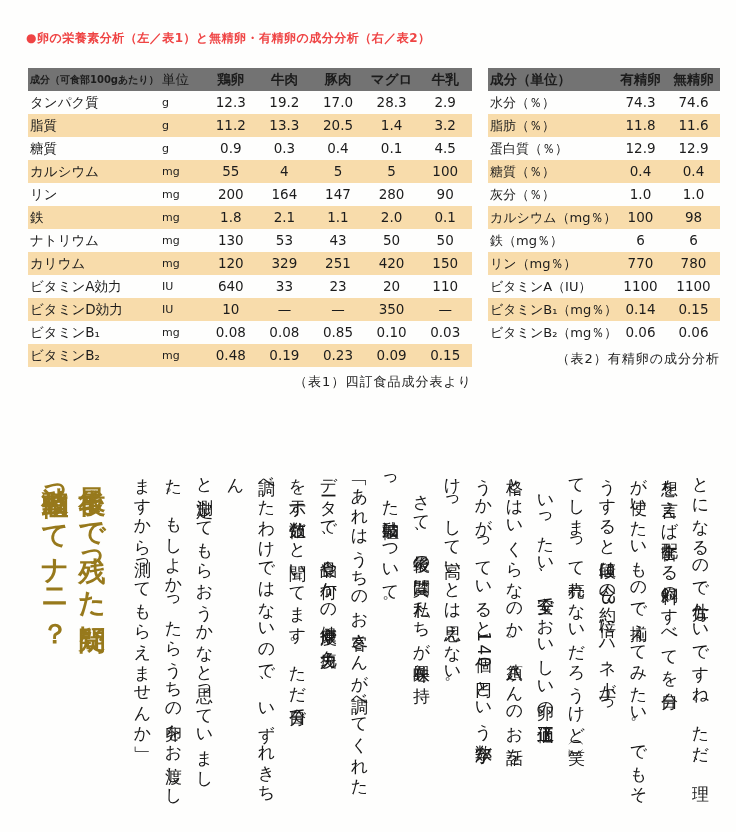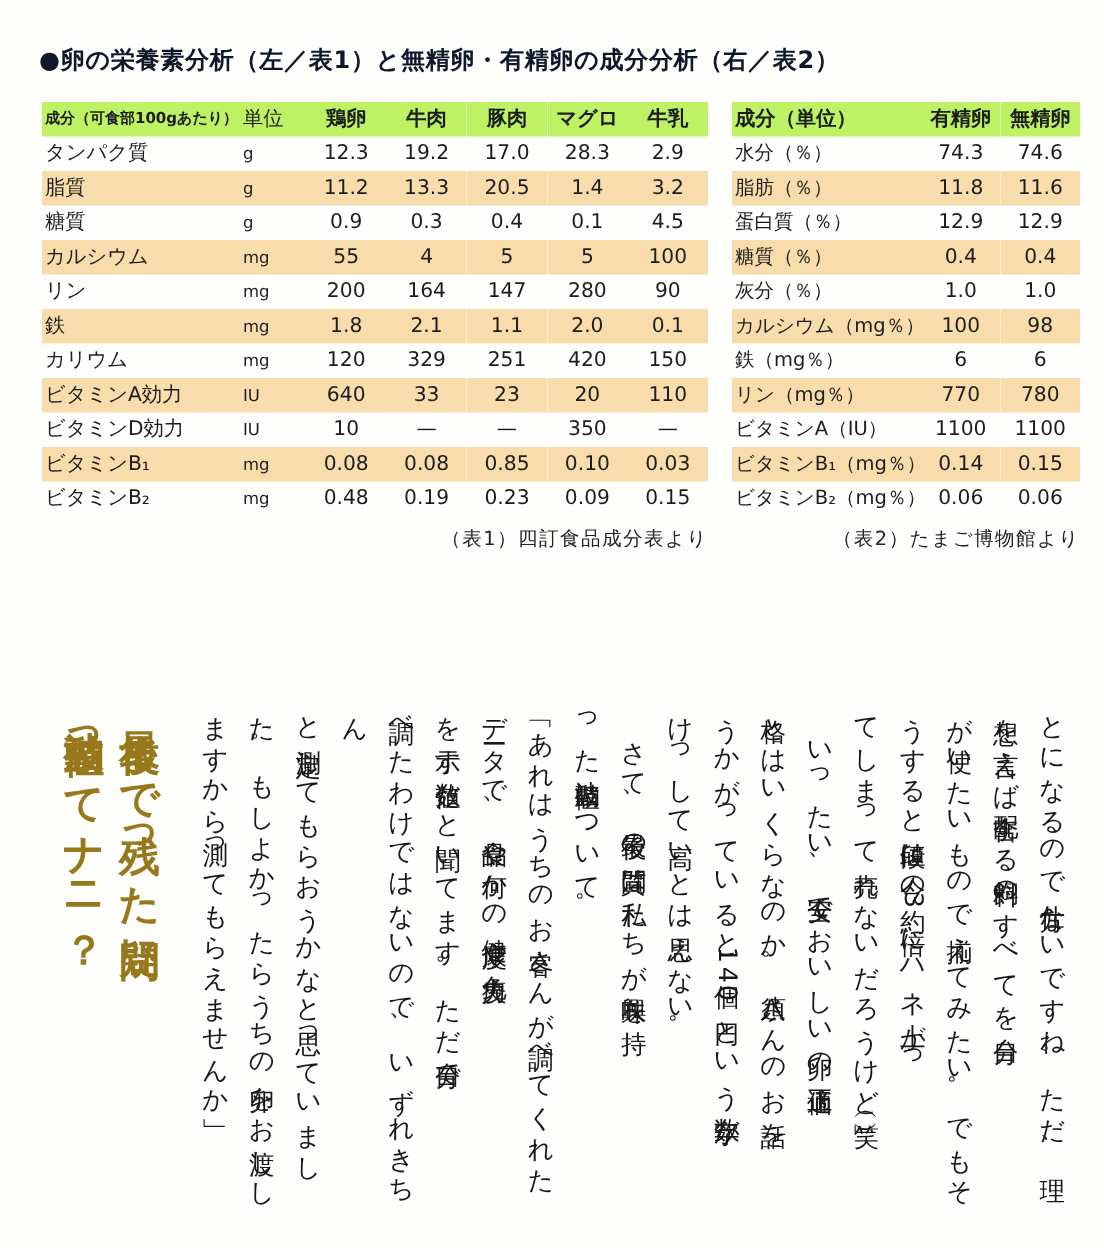--- a/index.html
+++ b/index.html
@@ -6,28 +6,28 @@
   .page{
     position:relative;
     width:736px;height:832px;
     background:#fefefd;
     font-family:"DejaVu Sans",sans-serif;
     color:#1c1c1c;
     overflow:hidden;
   }
   .page-title{
     position:absolute;left:26px;top:30px;width:690px;
-    font-size:16px;font-weight:bold;letter-spacing:0.5px;color:#0f172a;
+    font-size:12px;font-weight:bold;letter-spacing:0.5px;color:#ef4444;
   }
   
   .t1wrap{position:absolute;left:28px;top:68px;width:444px;}
   .t2wrap{position:absolute;left:488px;top:68px;width:232px;}
   table{border-collapse:collapse;width:100%;table-layout:fixed;}
   th,td{padding:3px 2px;font-size:13.5px;line-height:17px;overflow:hidden;white-space:nowrap;}
-  thead tr{background:#bef264;}
+  thead tr{background:#737373;}
   tbody tr:nth-child(even){background:#f8dcab;}
   
   .t1 th:nth-child(1){width:128px;text-align:left;font-size:10px;font-weight:bold;}
   .t1 th:nth-child(2){width:40px;text-align:left;font-weight:normal;}
   .t1 th{font-weight:bold;}
   .t1 td:nth-child(1){text-align:left;}
   .t1 td:nth-child(2){text-align:left;font-size:11px;}
   .t1 td{text-align:center;}
   
   .t2 th:nth-child(1){width:122px;text-align:left;font-weight:bold;}
@@ -118,20 +118,29 @@
           <tr>
             <td>鉄</td>
             <td>mg</td>
             <td>1.8</td>
             <td>2.1</td>
             <td>1.1</td>
             <td>2.0</td>
             <td>0.1</td>
           </tr>
           <tr>
+            <td>ナトリウム</td>
+            <td>mg</td>
+            <td>130</td>
+            <td>53</td>
+            <td>43</td>
+            <td>50</td>
+            <td>50</td>
+          </tr>
+          <tr>
             <td>カリウム</td>
             <td>mg</td>
             <td>120</td>
             <td>329</td>
             <td>251</td>
             <td>420</td>
             <td>150</td>
           </tr>
           <tr>
             <td>ビタミンA効力</td>
@@ -234,21 +243,21 @@
             <td>0.14</td>
             <td>0.15</td>
           </tr>
           <tr>
             <td>ビタミンB₂（mg％）</td>
             <td>0.06</td>
             <td>0.06</td>
           </tr>
         </tbody>
     </table>
-    <div class="caption">（表2）たまご博物館より</div>
+    <div class="caption">（表2）有精卵の成分分析</div>
   </div>
 
   <div class="article">
     <div>
         <div class="vcol">とになるので仕方ないですね。ただ、理</div>
         <div class="vcol">想を言えば配合する飼料のすべてを自分</div>
         <div class="vcol">が使いたいもので揃えてみたい。でもそ</div>
         <div class="vcol">うすると値段は今の約3倍にハネ上がっ</div>
         <div class="vcol">てしまって売れないだろうけど（笑）」</div>
         <div class="vcol" style="text-indent: 1em;">いったい、安全でおいしい卵の適正価</div>

